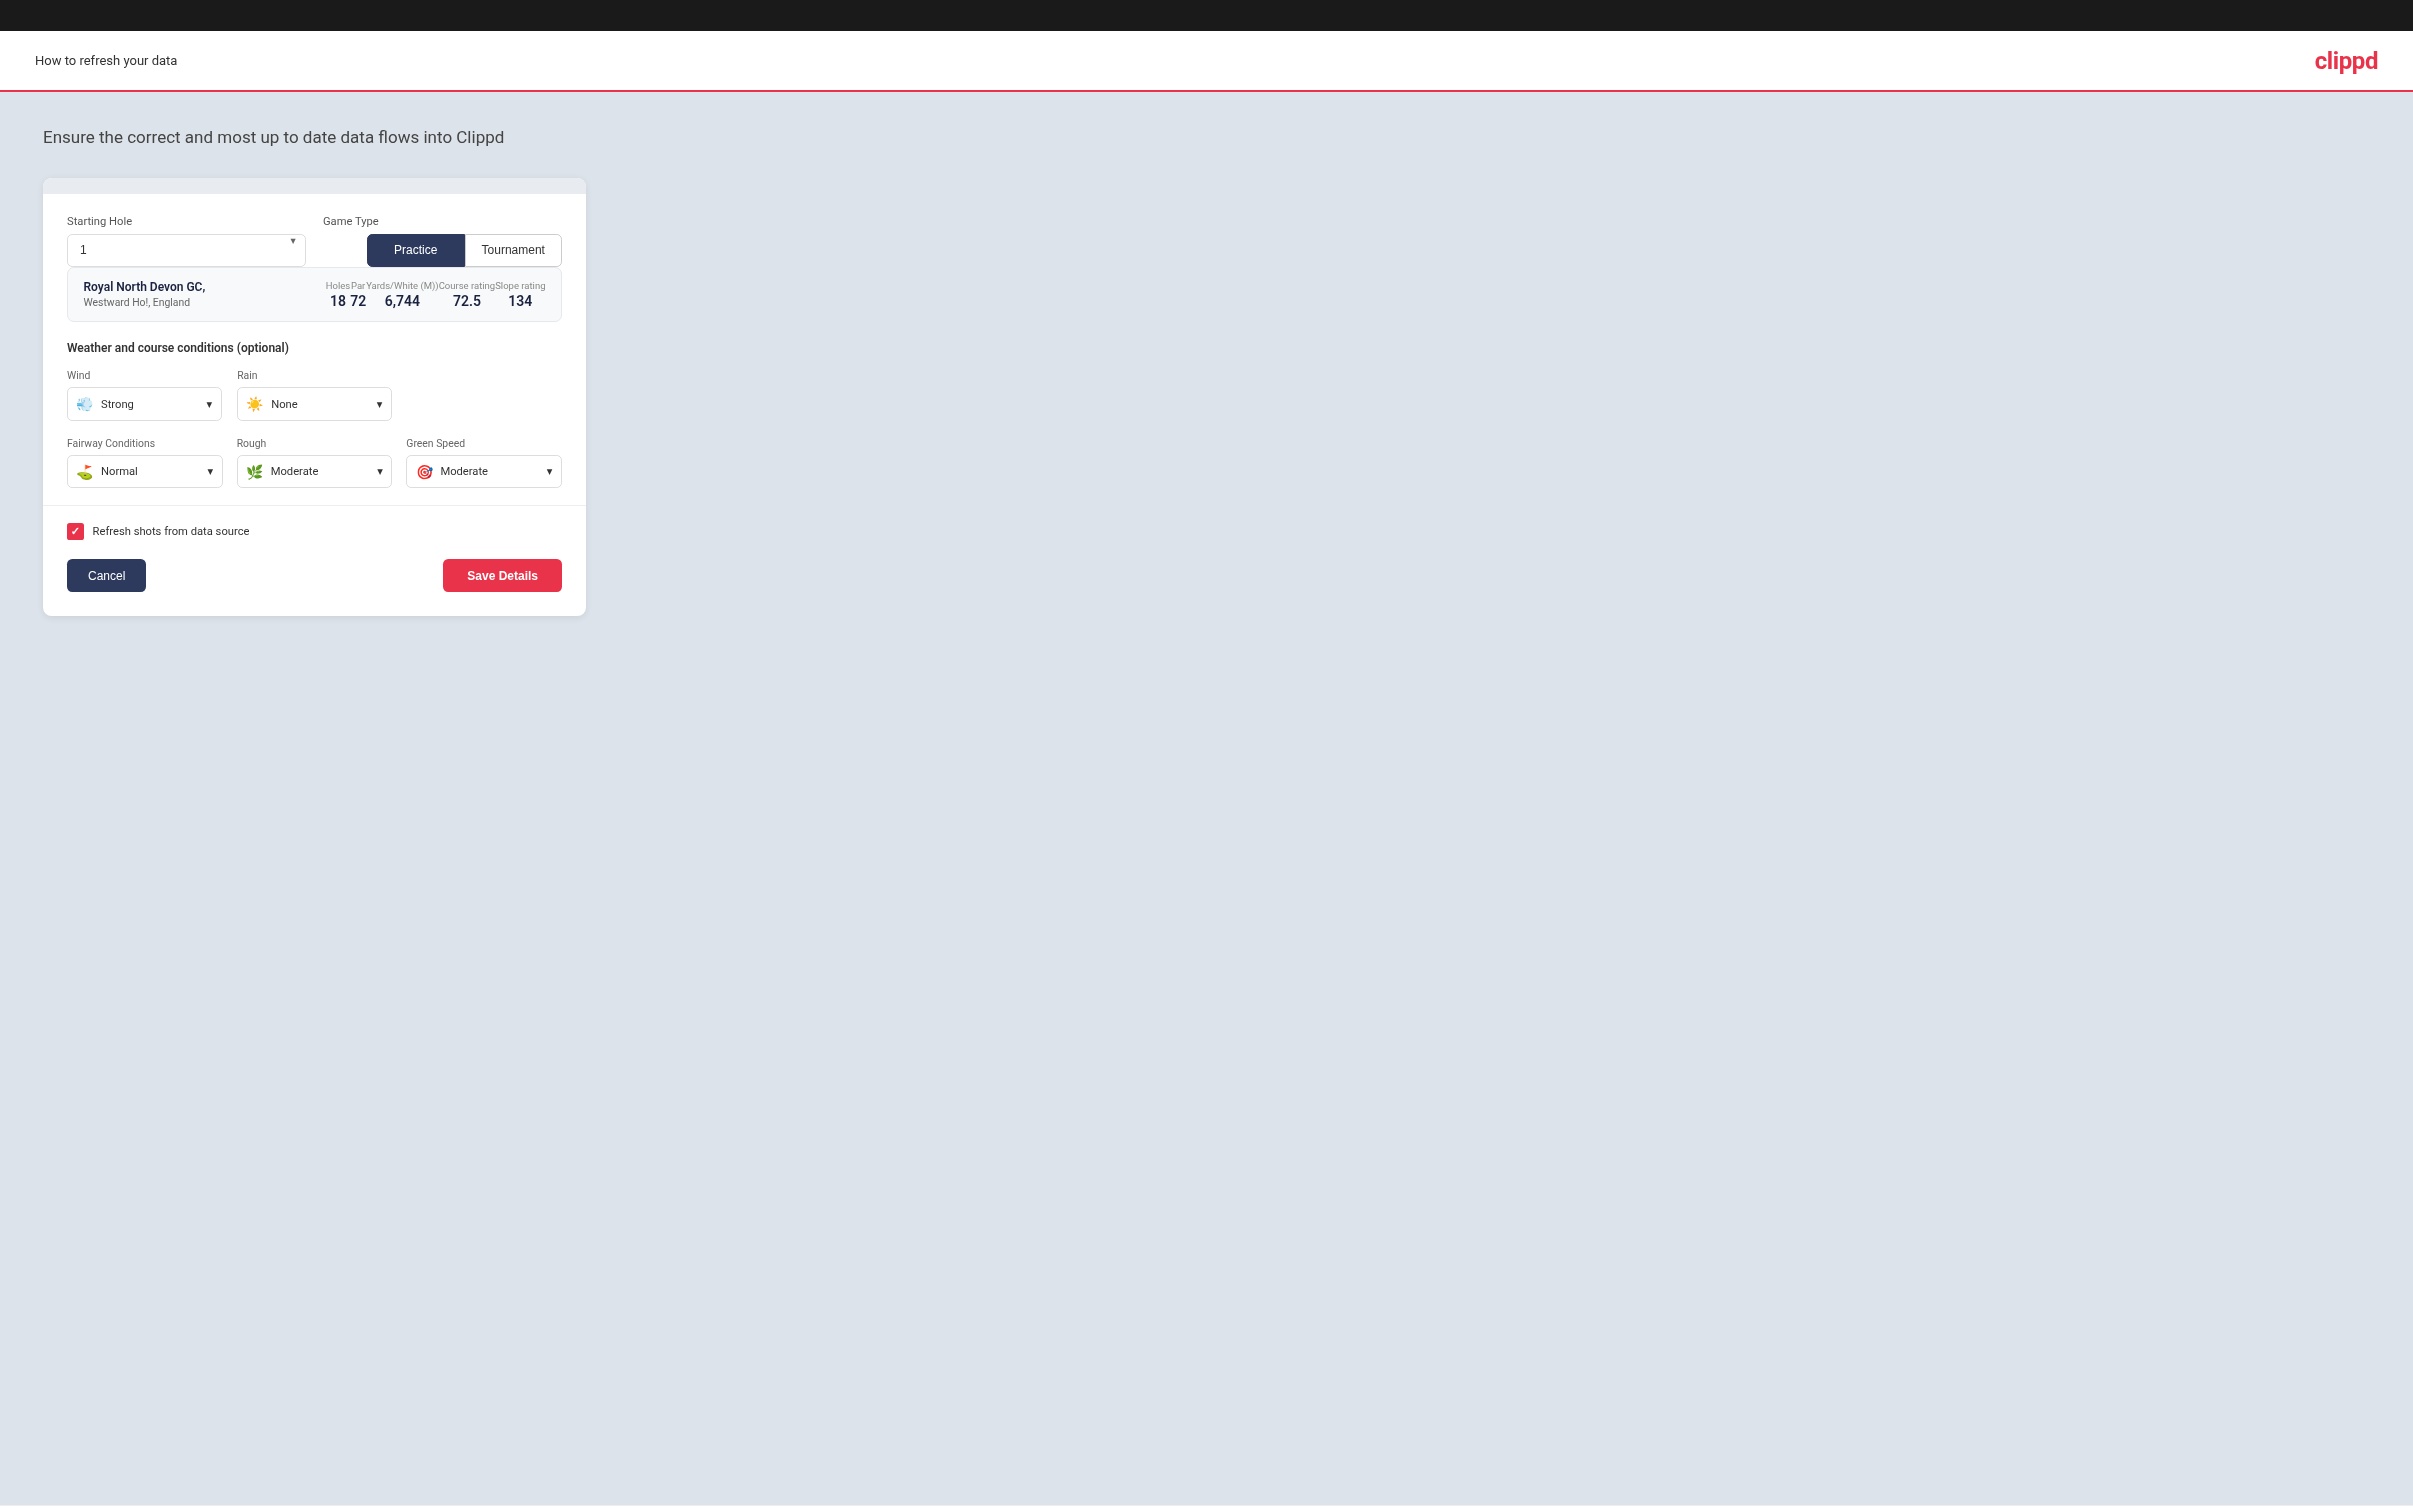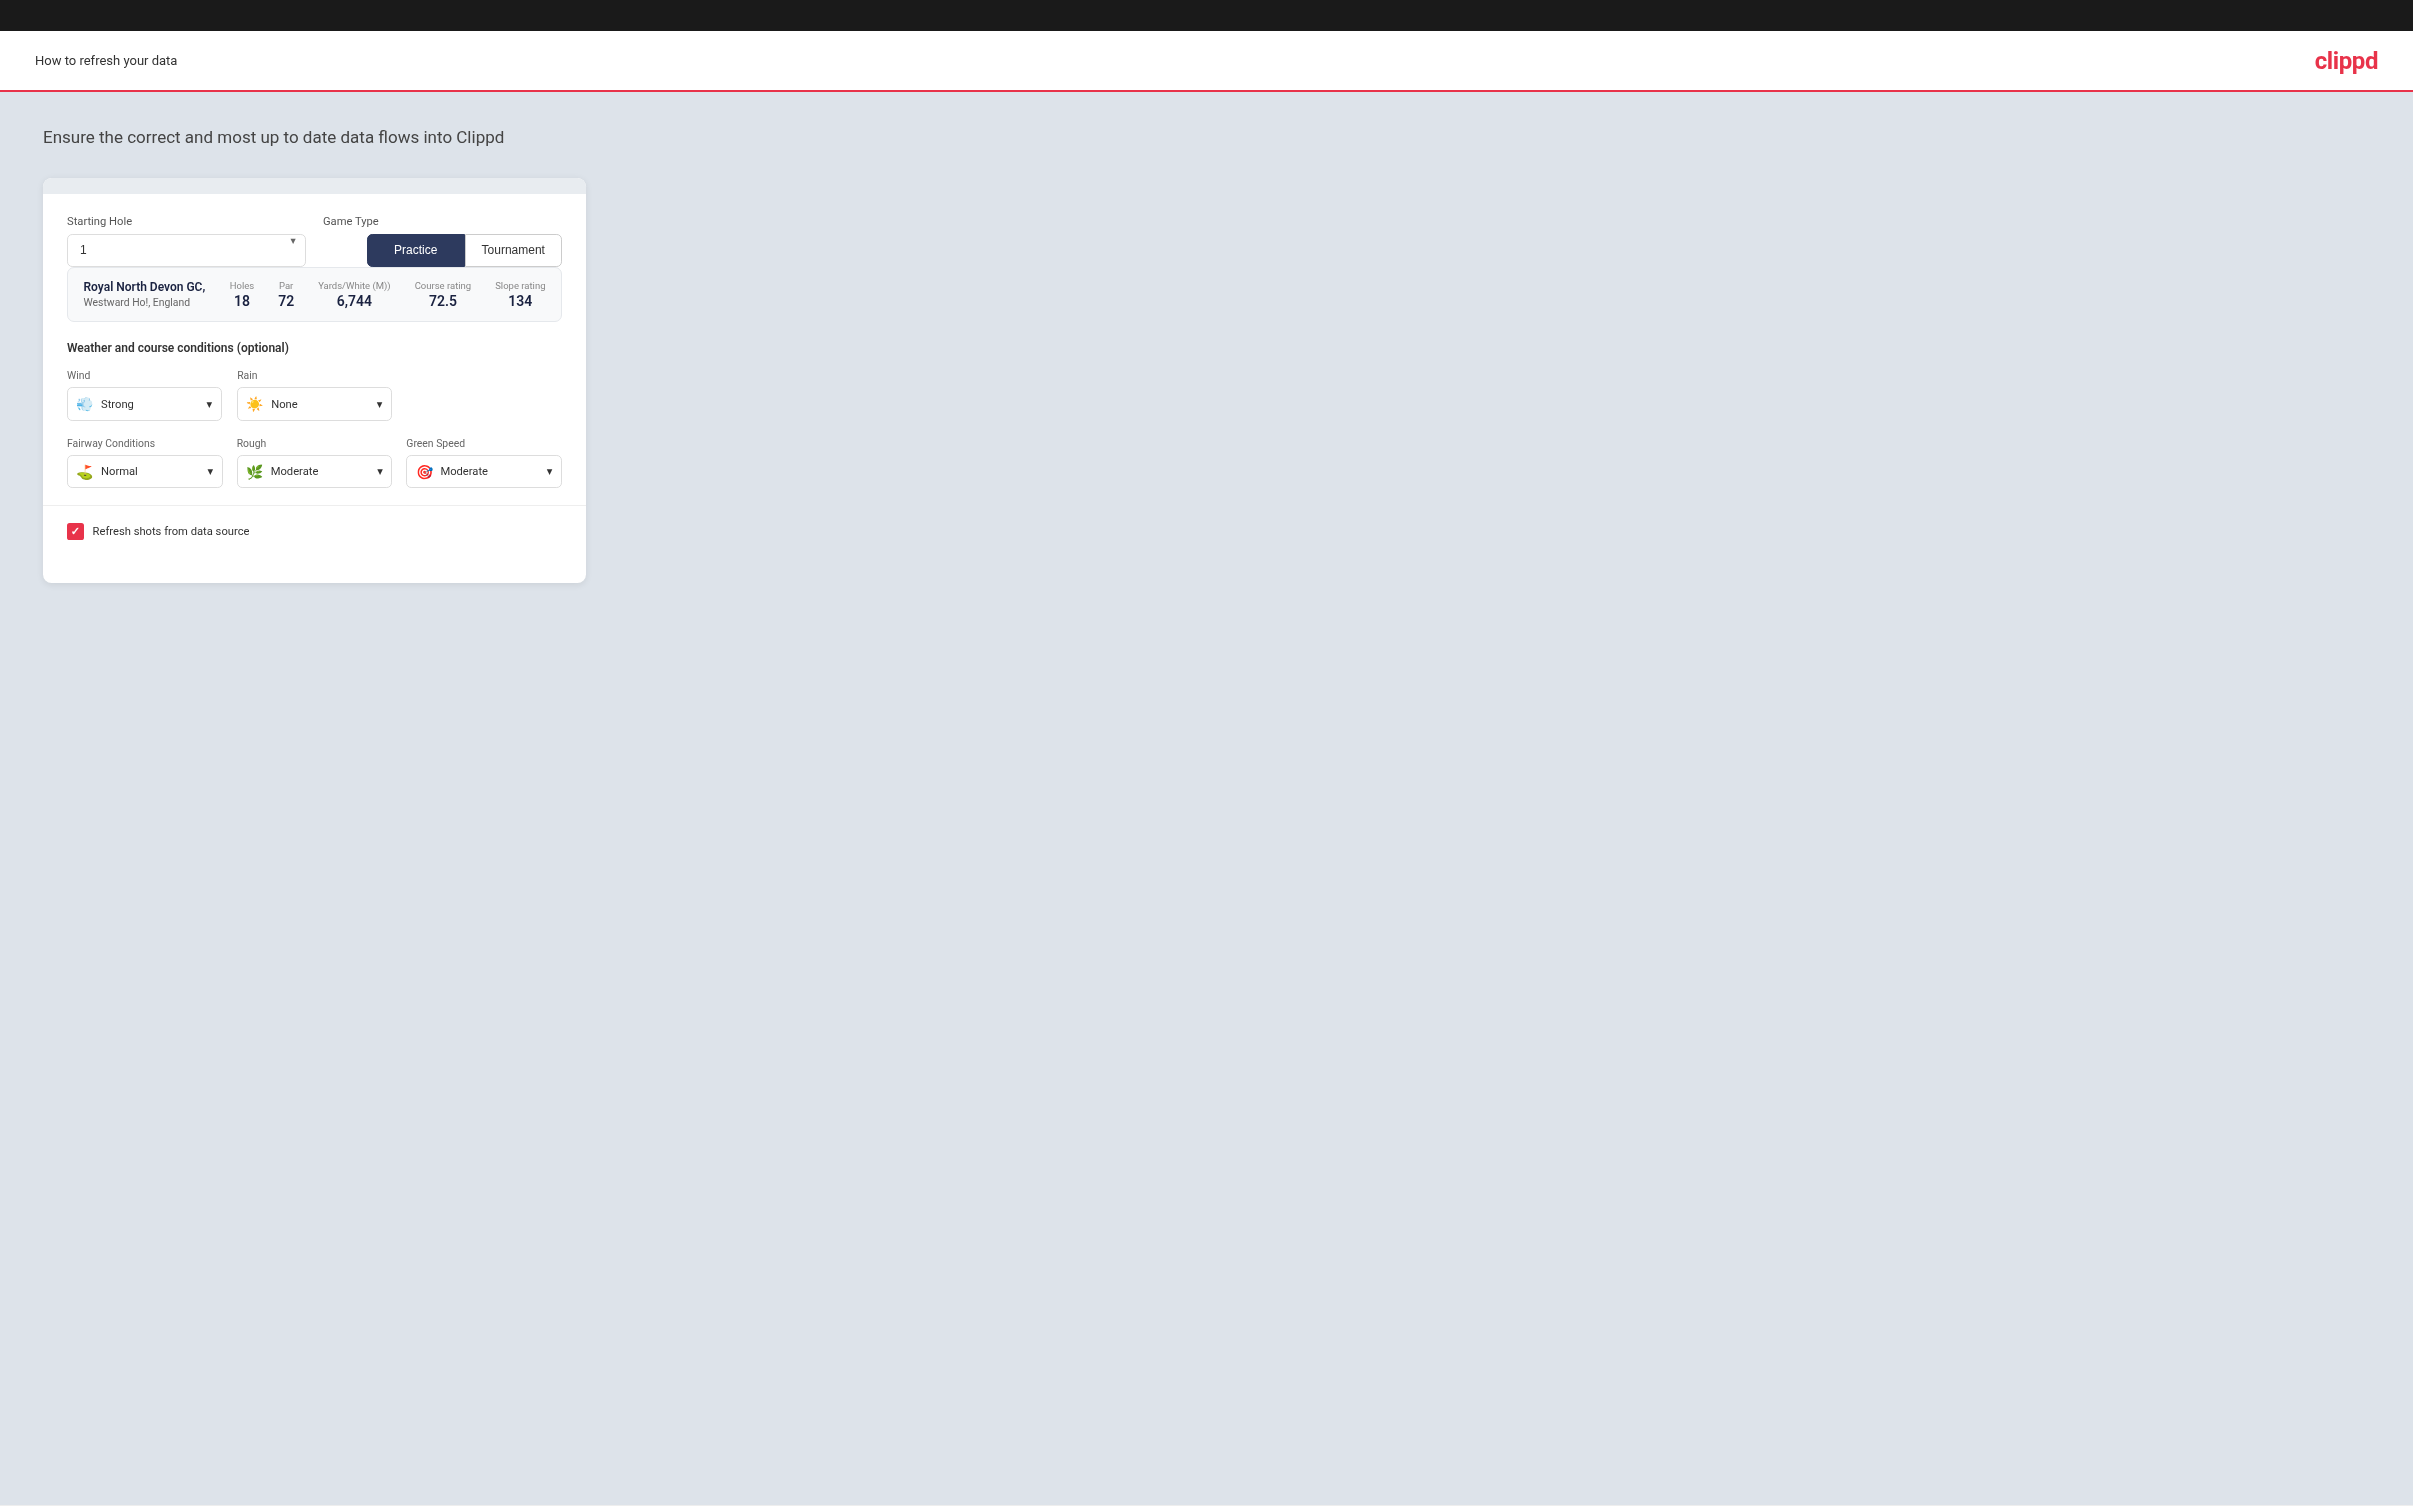--- a/index.html
+++ b/index.html
@@ -165,21 +165,20 @@
     }
 
     .course-location {
       font-size: 10.4px;
       color: #666;
       margin-top: 1.7px;
     }
 
     .course-stats {
       display: flex;
-      gap: 24px;
       align-items: flex-end;
     }
 
     .course-stat {
       display: flex;
       flex-direction: column;
       align-items: center;
     }
 
     .course-stat-label {
@@ -493,20 +492,24 @@
 
       <hr class="divider">
 
       <div class="checkbox-row">
         <div class="checkbox-custom">
           <span class="checkmark">✓</span>
         </div>
         <label class="checkbox-label">Refresh shots from data source</label>
       </div>
 
+      <div class="form-footer">
+        <button class="btn-cancel">Cancel</button>
+        <button class="btn-save">Save Details</button>
+      </div>
 
     </div>
 
 
   </div>
 </div>
 
 <div class="footer">
   
 </div>

